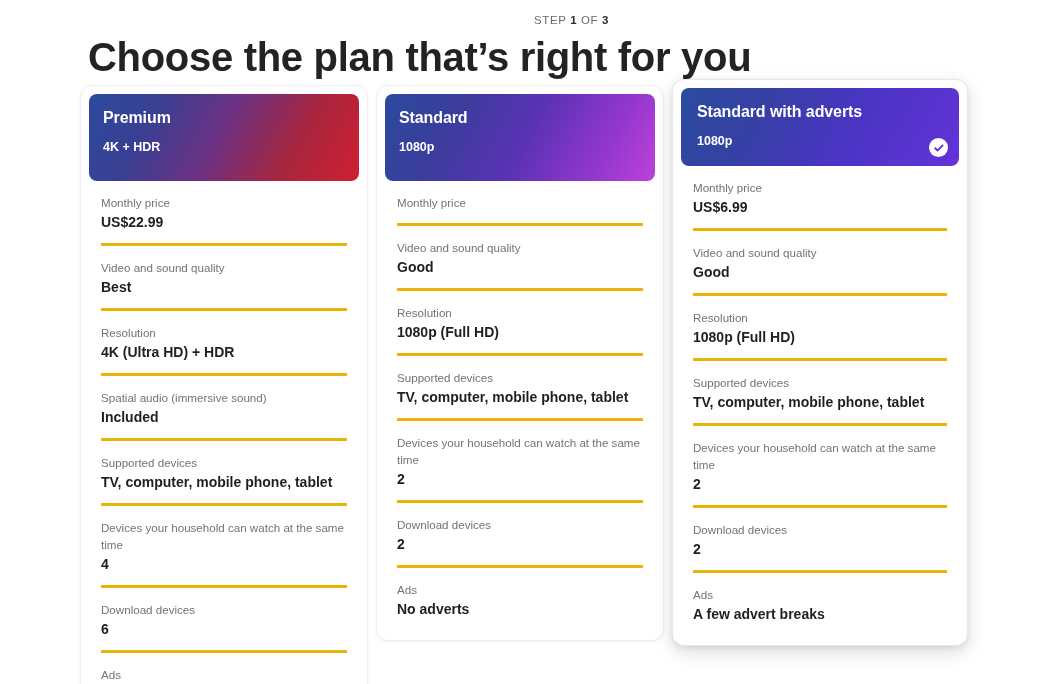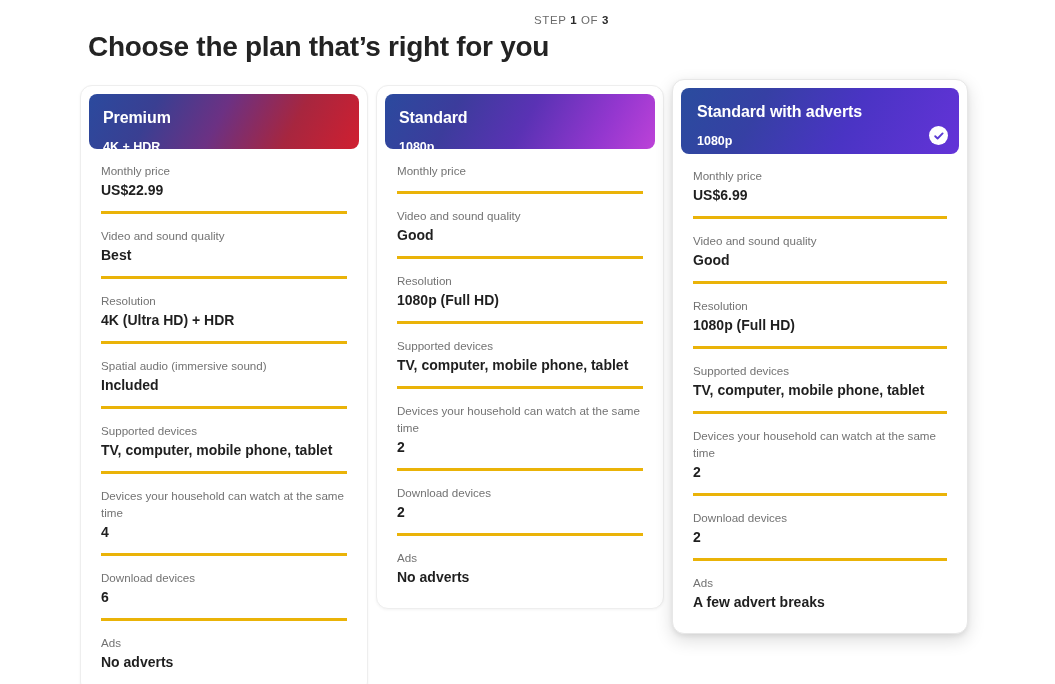--- a/index.html
+++ b/index.html
@@ -31,21 +31,22 @@
     color: #6b6b6b;
     font-weight: 400;
     text-transform: uppercase;
     line-height: 16px;
     white-space: nowrap;
     text-align: center;
   }
   .step-label .num { font-weight: 700; color: #2b2b2b; }
 
   .page-title {
-    font-size: 28px;
+    margin-top: 10px;
+    font-size: 40px;
     line-height: 38px;
     font-weight: 700;
     color: #232323;
     letter-spacing: -0.3px;
   }
 
   
   .plans {
     position: absolute;
     left: 80px;
@@ -71,25 +72,25 @@
     width: 296px;
     margin-top: 9px;
     border: 1px solid #e7e7e7;
     box-shadow: 0 6px 18px rgba(0,0,0,0.14), 0 2px 5px rgba(0,0,0,0.07);
   }
 
   
   .banner {
     position: relative;
     border-radius: 8px;
-    height: 55px;
+    height: 87px;
     padding: 13px 14px 0 14px;
     overflow: hidden;
   }
-  .plan-card.selected .banner { height: 66px; padding-left: 16px; }
+  .plan-card.selected .banner { height: 78px; padding-left: 16px; }
 
   .banner-premium {
     background: linear-gradient(118deg,
       #2b4a9e 0%,
       #3a3f92 24%,
       #6c3183 48%,
       #a7263f 74%,
       #d01f30 100%);
   }
   .banner-standard {

